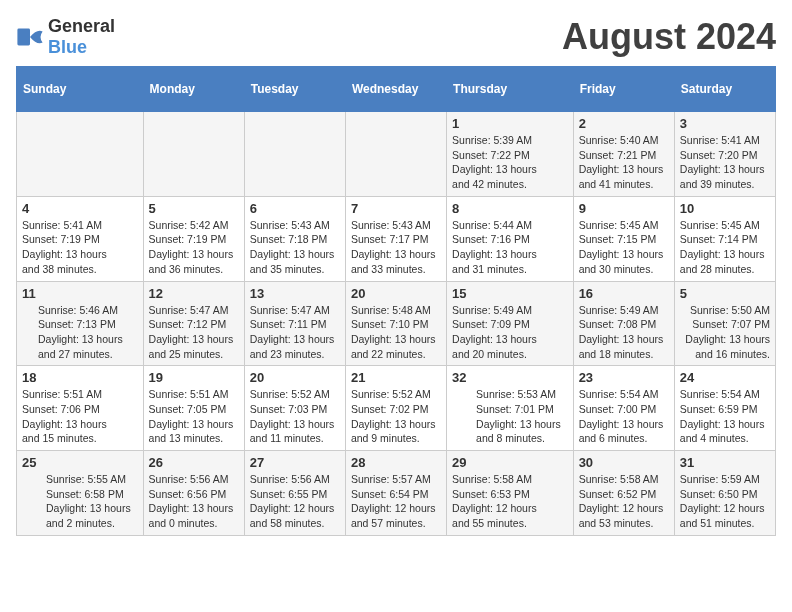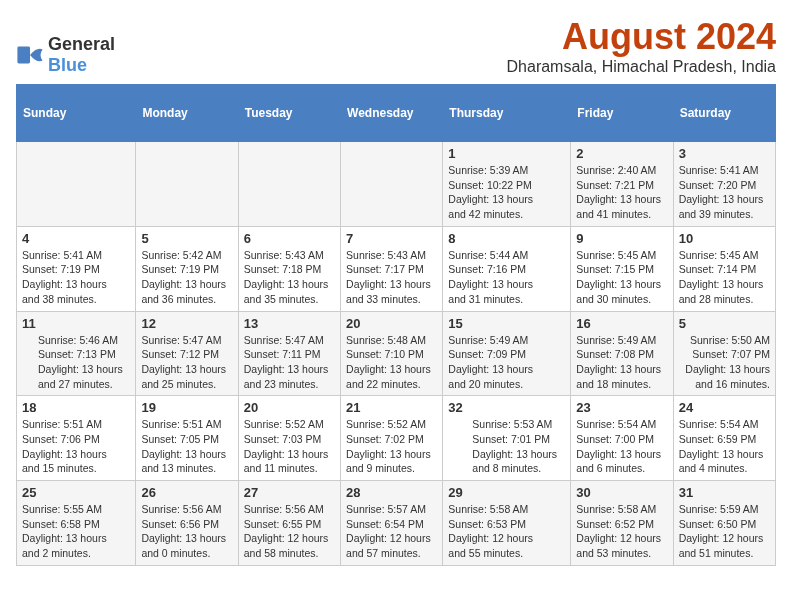--- a/index.html
+++ b/index.html
@@ -6,21 +6,21 @@
     body {
       font-family: Arial, sans-serif;
       background: #fff;
       width: 792px;
       min-height: 612px;
       padding: 16px;
     }
     .header-area {
       display: flex;
       justify-content: space-between;
-      align-items: flex-end;
+      align-items: center;
       margin-bottom: 8px;
     }
     .logo {
       display: flex;
       align-items: center;
       gap: 4px;
     }
     .logo-text-general {
       font-size: 18px;
       font-weight: bold;
@@ -34,37 +34,37 @@
     .logo-icon {
       width: 28px;
       height: 28px;
     }
     .title-area {
       text-align: right;
     }
     .main-title {
       font-size: 36px;
       font-weight: bold;
-      color: #c2410c;
+      color: #404040;
     }
     .subtitle {
       font-size: 16px;
       color: #333;
       font-weight: normal;
     }
     table {
       width: 100%;
       border-collapse: collapse;
       font-size: 11px;
     }
     thead tr th {
       background-color: #4a7fc1;
       color: #fff;
       text-align: left;
-      padding: 21px 6px;
+      padding: 15px 6px;
       font-size: 12px;
       font-weight: bold;
       border: 1px solid #4a7fc1;
     }
     tbody tr td {
       border: 1px solid #ccc;
       vertical-align: top;
       padding: 4px 5px;
       min-height: 80px;
       height: 80px;
@@ -104,21 +104,20 @@
       <rect x="2" y="8" width="18" height="24" rx="2" fill="#4a7fc1"></rect>
       <path d="M20 20 Q30 8 38 12 Q32 20 38 28 Q30 32 20 20Z" fill="#4a7fc1"></path>
     </svg>
     <div>
       <span class="logo-text-general">General</span><br>
       <span class="logo-text-blue">Blue</span>
     </div>
   </div>
   <div class="title-area">
     <div class="main-title">August 2024</div>
-    <div class="subtitle">Dharamsala, Himachal Pradesh, India</div>
   </div>
 </div>
 
 <table>
   <thead>
     <tr id="header-row">
     <th>Sunday</th>
         <th>Monday</th>
         <th>Tuesday</th>
         <th>Wednesday</th>
@@ -129,27 +128,27 @@
   </thead>
   <tbody id="calendar-body">
   <tr>
         <td class="empty-cell"></td>
         <td class="empty-cell"></td>
         <td class="empty-cell"></td>
         <td class="empty-cell"></td>
         <td>
           <span class="day-num">1</span>
           <div class="day-info" style="white-space: pre-line;">Sunrise: 5:39 AM
-Sunset: 10:22 PM
+Sunset: 7:22 PM
 Daylight: 13 hours
 and 42 minutes.</div>
         </td>
         <td>
           <span class="day-num">2</span>
-          <div class="day-info" style="white-space: pre-line;">Sunrise: 2:40 AM
+          <div class="day-info" style="white-space: pre-line;">Sunrise: 5:40 AM
 Sunset: 7:21 PM
 Daylight: 13 hours
 and 41 minutes.</div>
         </td>
         <td>
           <span class="day-num">3</span>
           <div class="day-info" style="white-space: pre-line;">Sunrise: 5:41 AM
 Sunset: 7:20 PM
 Daylight: 13 hours
 and 39 minutes.</div>
@@ -304,21 +303,21 @@
           <span class="day-num">24</span>
           <div class="day-info" style="white-space: pre-line;">Sunrise: 5:54 AM
 Sunset: 6:59 PM
 Daylight: 13 hours
 and 4 minutes.</div>
         </td>
       </tr>
       <tr>
         <td>
           <span class="day-num">25</span>
-          <div class="day-info" style="white-space: pre-line;">Sunrise: 5:55 AM
+          <div class="day-info" style="white-space: pre-line; margin-left: 24px;">Sunrise: 5:55 AM
 Sunset: 6:58 PM
 Daylight: 13 hours
 and 2 minutes.</div>
         </td>
         <td>
           <span class="day-num">26</span>
           <div class="day-info" style="white-space: pre-line;">Sunrise: 5:56 AM
 Sunset: 6:56 PM
 Daylight: 13 hours
 and 0 minutes.</div>

